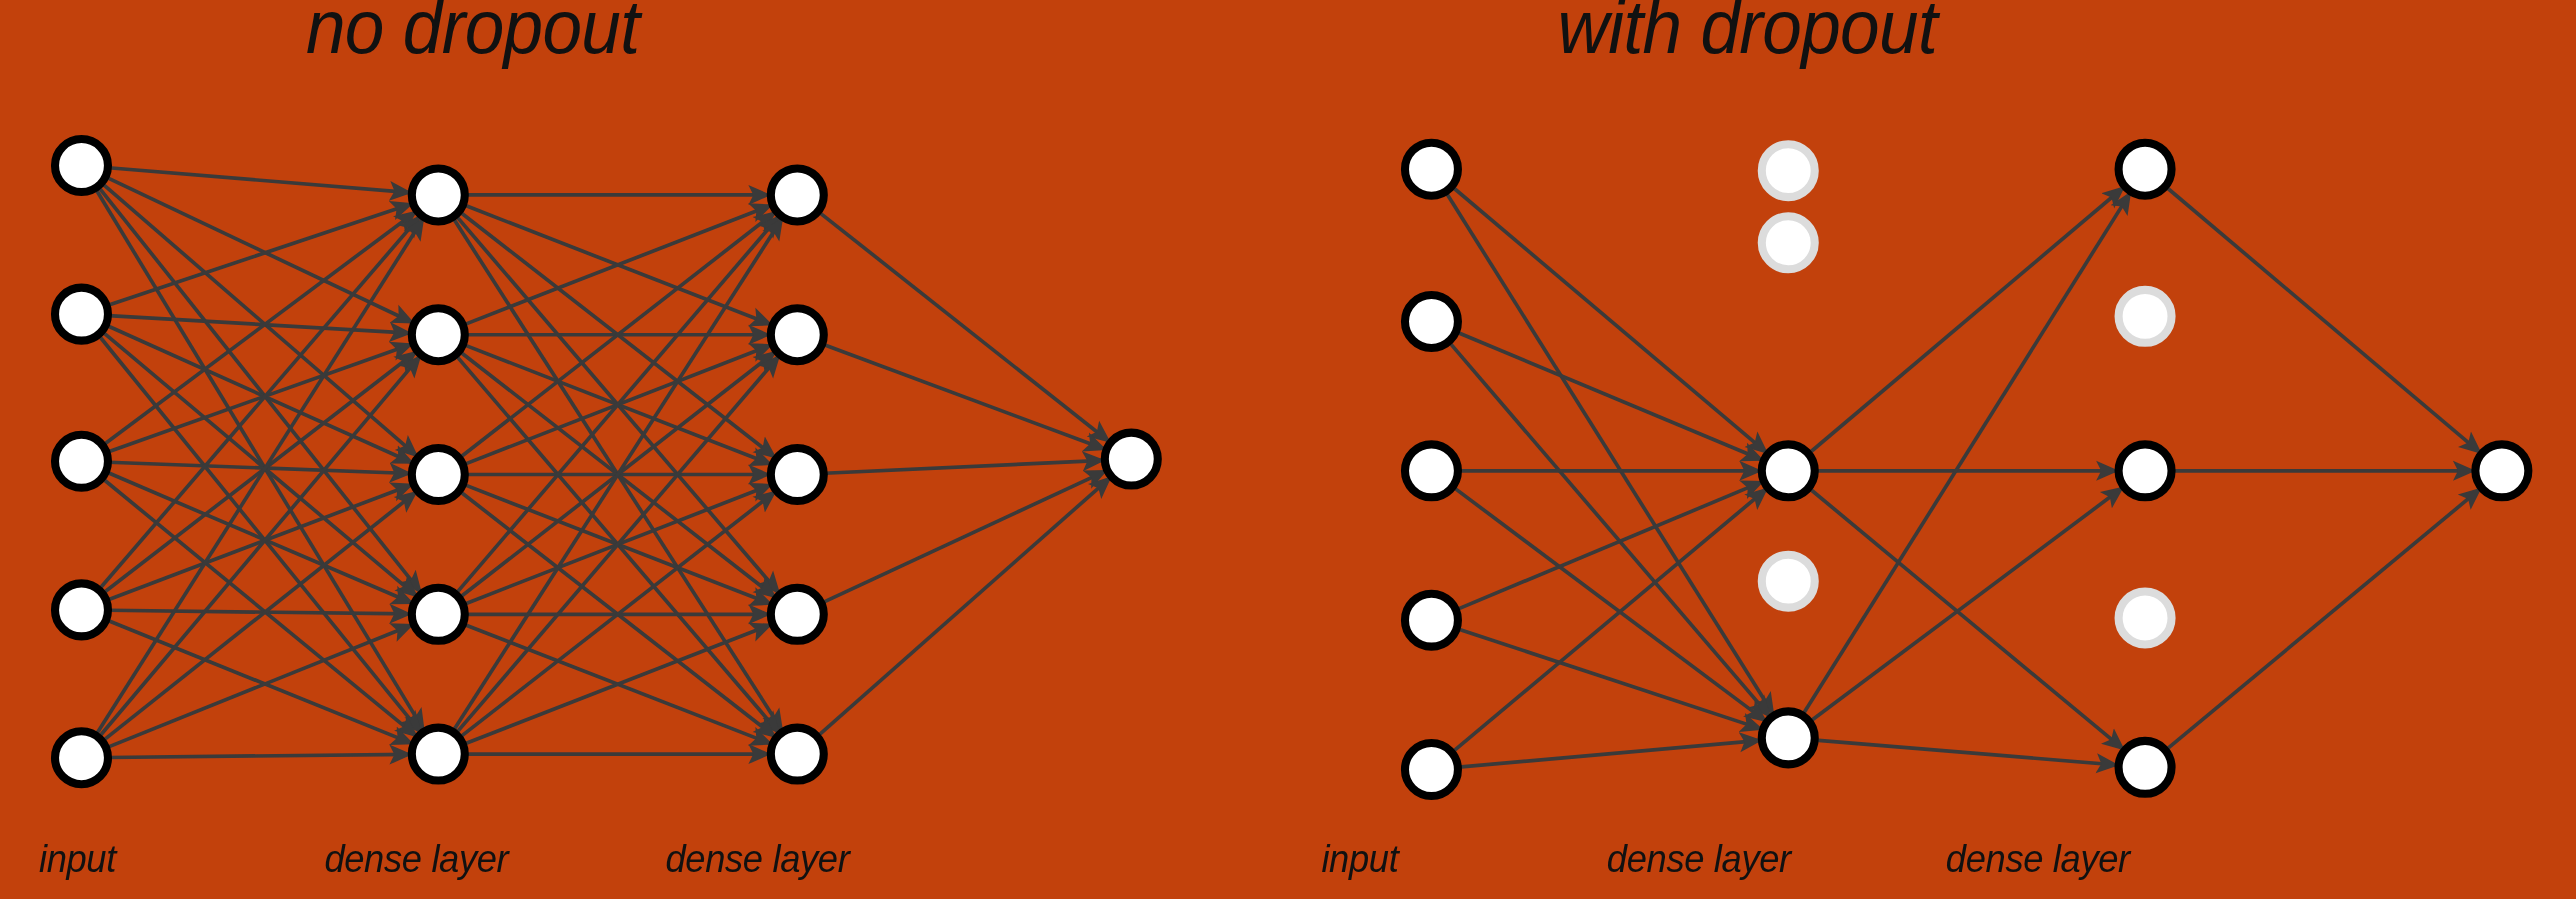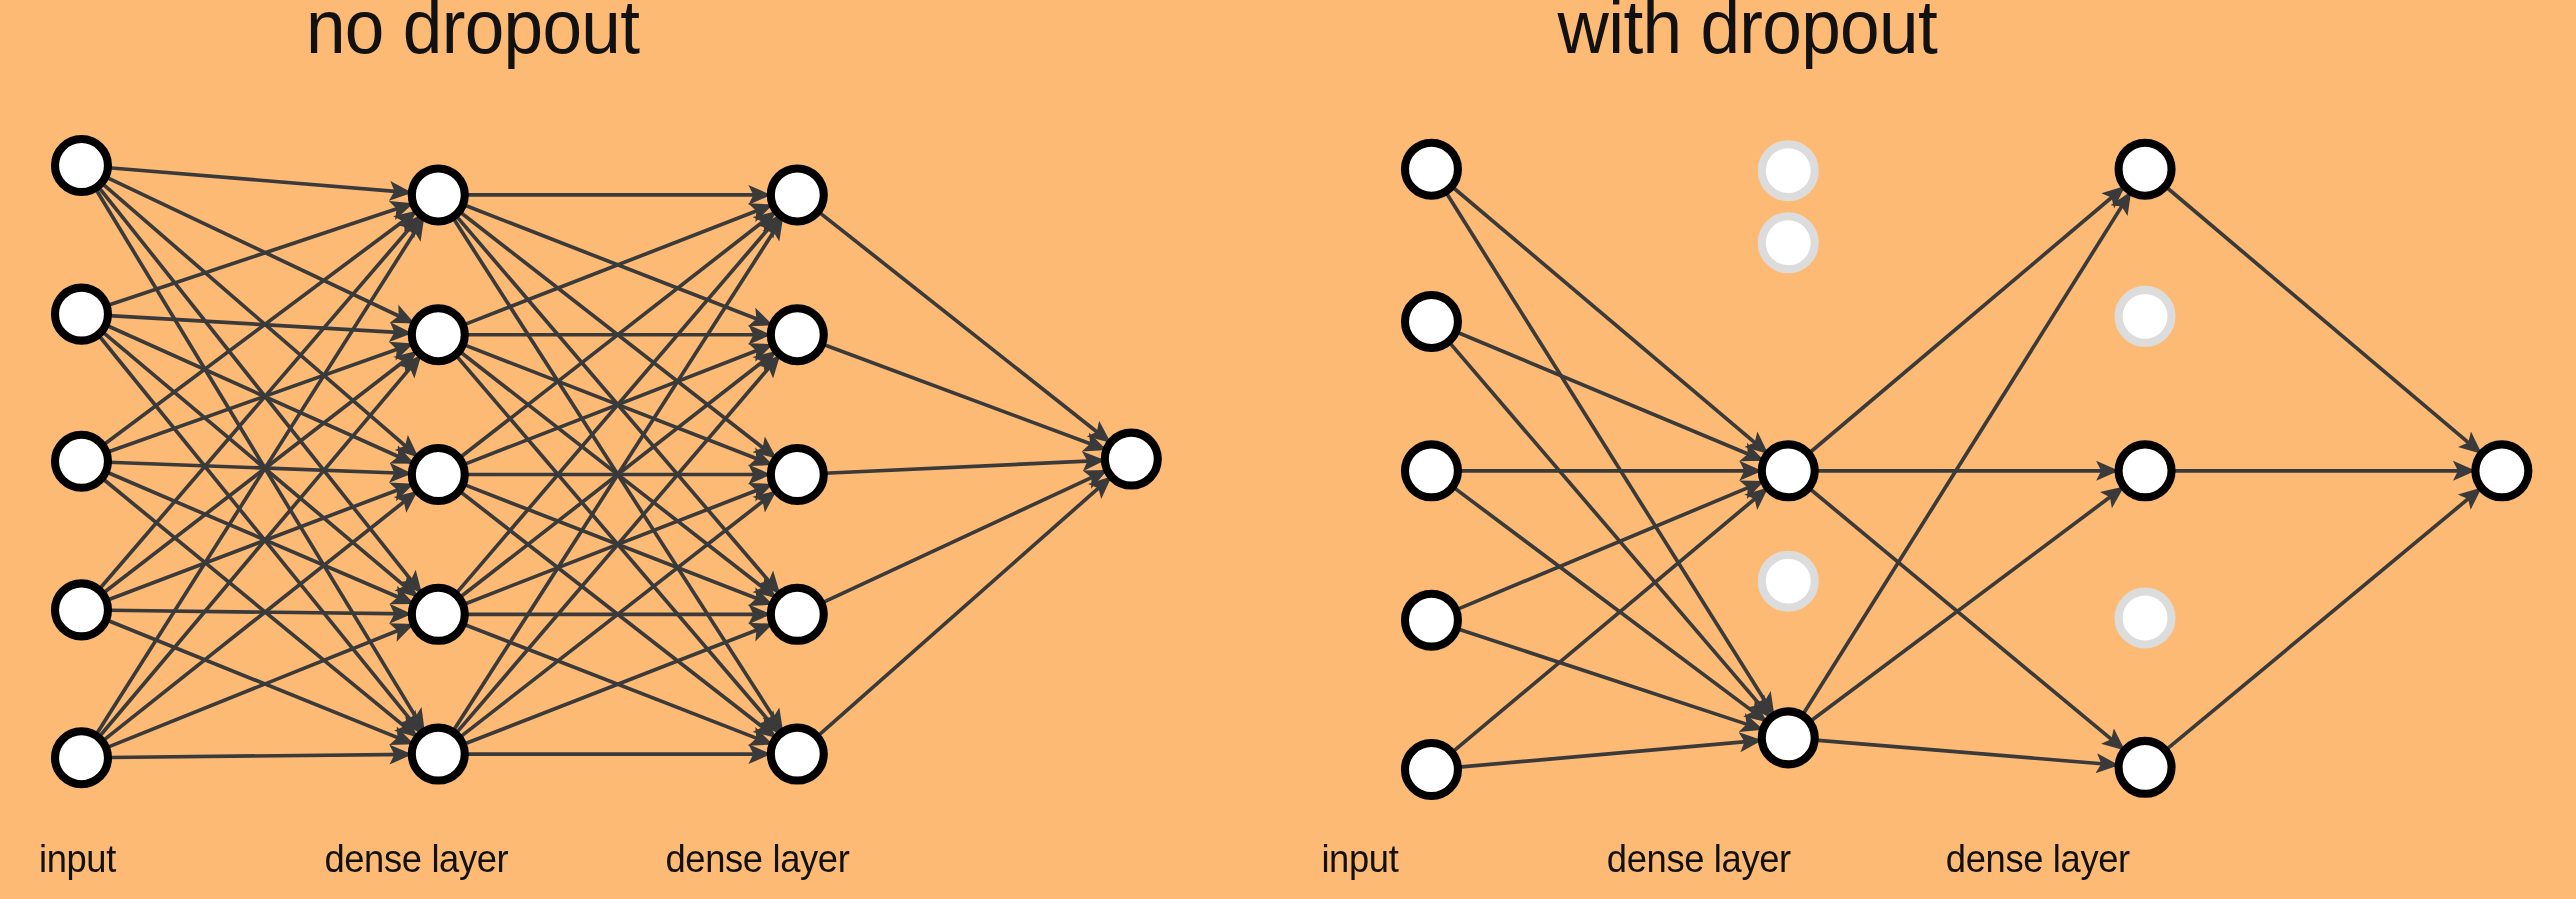--- a/index.html
+++ b/index.html
@@ -10,21 +10,22 @@
   body {
     width: 2576px;
     height: 899px;
     font-family: "Liberation Sans", sans-serif;
     overflow: hidden;
   }
   #stage {
     position: relative;
     width: 2576px;
     height: 899px;
-    background: #fdba74;
+    background: #c2410c;
+    font-style: italic;
   }
   #net-svg {
     position: absolute;
     left: 0;
     top: 0;
     width: 2576px;
     height: 899px;
     display: block;
   }
   .panel-title {

